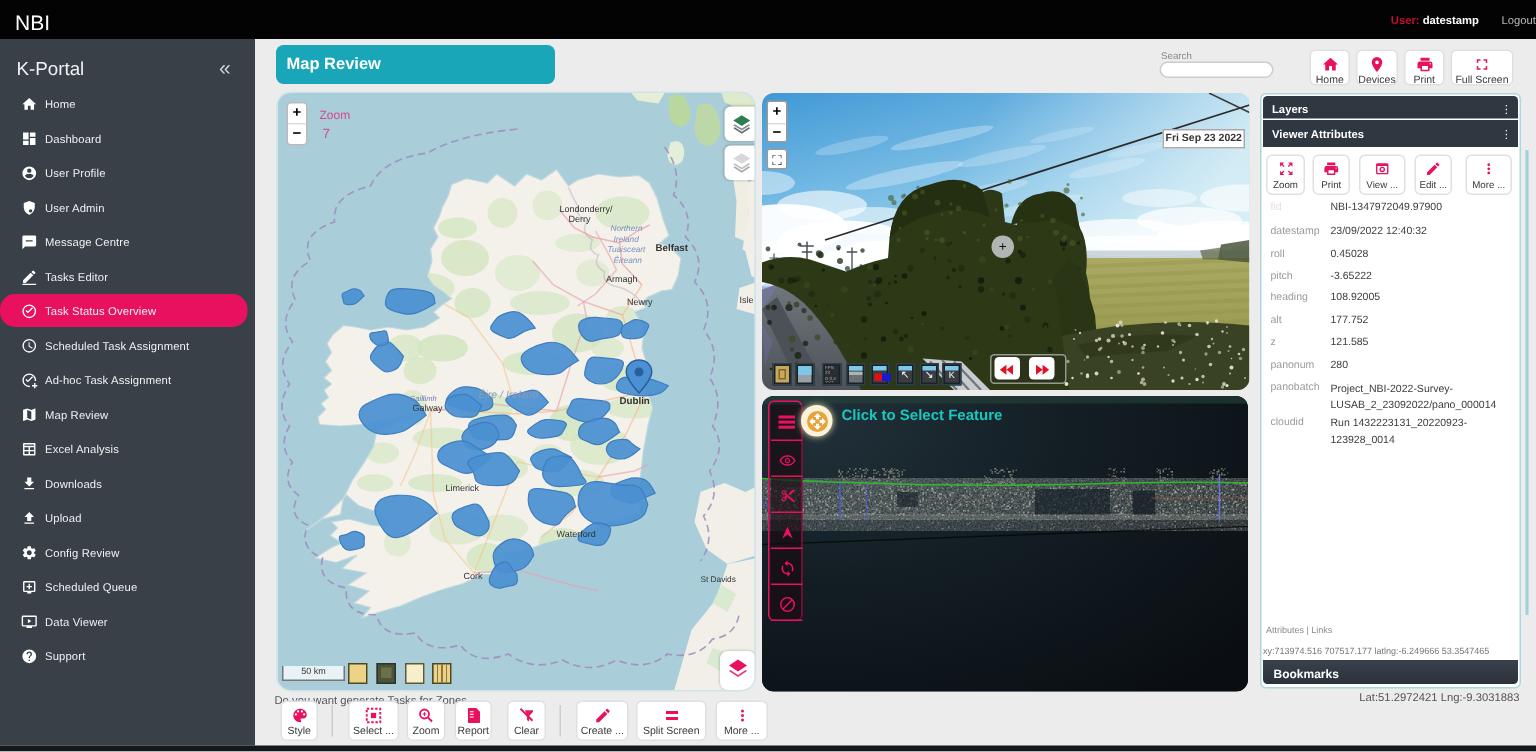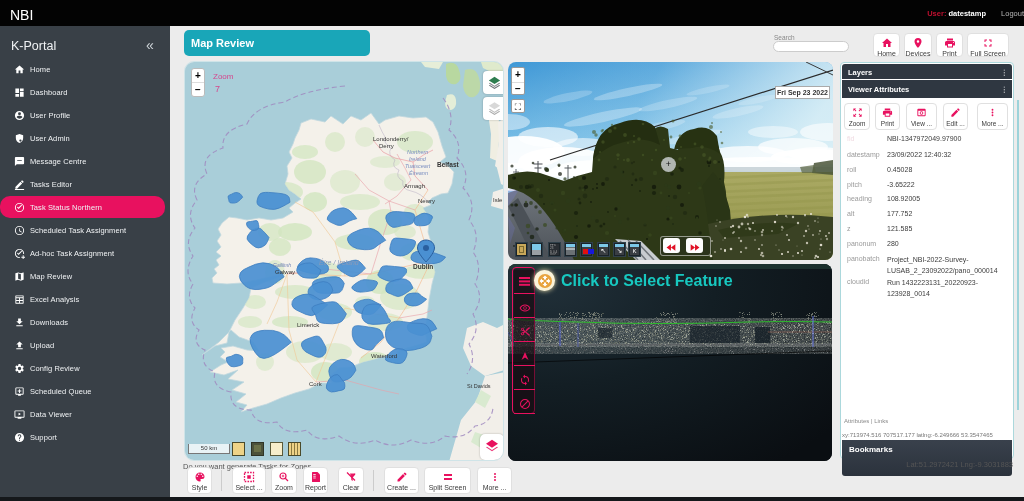--- a/index.html
+++ b/index.html
@@ -77,21 +77,21 @@
       </span>
       <span class="slb">Tasks Editor</span>
     </div>
 <div class="active-pill" style="top:170px"></div>
 <div class="sitem" style="top:176px">
       <span class="sic">
         <svg width="11" height="11" viewBox="0 0 24 24">
           <path d="M12 2a10 10 0 1 0 0 20 10 10 0 0 0 0-20zm0 18a8 8 0 1 1 0-16 8 8 0 0 1 0 16zm-2-5l-3.5-3.5 1.4-1.4L10 12.2l6.1-6.1 1.4 1.4L10 15z" fill="#fff"></path>
         </svg>
       </span>
-      <span class="slb">Task Status Northern</span>
+      <span class="slb">Task Status Overview</span>
     </div>
 <div class="sitem" style="top:199px">
       <span class="sic">
         <svg width="11" height="11" viewBox="0 0 24 24">
           <path d="M12 2a10 10 0 1 0 0 20 10 10 0 0 0 0-20zm0 18a8 8 0 1 1 0-16 8 8 0 0 1 0 16zm.5-13H11v6l5.2 3.2.8-1.3-4.5-2.7V7z" fill="#fff"></path>
         </svg>
       </span>
       <span class="slb">Scheduled Task Assignment</span>
     </div>
 <div class="sitem" style="top:222px">
@@ -2952,21 +2952,21 @@
 <div class="pc-cell" style="top:120.0px">
         <div style="position:absolute;left:4.5px;top:6px"><svg width="12" height="12" viewBox="0 0 24 24">
             <path d="M12 2a10 10 0 1 0 0 20 10 10 0 0 0 0-20zm-8 10c0-4.42 3.58-8 8-8 1.85 0 3.55.63 4.9 1.69L5.69 16.9A7.9 7.9 0 0 1 4 12zm8 8c-1.85 0-3.55-.63-4.9-1.69L18.31 7.1A7.9 7.9 0 0 1 20 12c0 4.42-3.58 8-8 8z" fill="#e8115f"></path>
           </svg></div>
       </div>
     </div>
 <div class="abs" style="left:26px;top:6px;width:21px;height:21px;border-radius:50%;background:#faf3da;box-shadow:0 0 5px rgba(250,235,180,0.95)"></div>
 <div class="abs" style="left:29.5px;top:9.5px;width:14px;height:14px;border-radius:50%;background:#e8a33d"><svg width="12" height="12" viewBox="0 0 24 24" style="margin:1px">
         <path d="M10 9h4V6h3l-5-5-5 5h3v3zm-1 1H6V7l-5 5 5 5v-3h3v-4zm14 2l-5-5v3h-3v4h3v3l5-5zm-9 3h-4v3H7l5 5 5-5h-3v-3z" fill="#fff"></path>
       </svg></div>
-<div class="abs" style="left:53px;top:8px;color:#17c8c0;font-size:16px;font-weight:bold">Click to Select Feature</div>
+<div class="abs" style="left:53px;top:8px;color:#17c8c0;font-size:10px;font-weight:bold">Click to Select Feature</div>
 </div>
 
 <div class="abs" style="left:840px;top:62px;width:174px;height:397px;background:#fff;border:1px solid #abd8dc;border-radius:4px">
 <div class="dark-h" style="top:1px;height:15px;border-radius:3px 3px 0 0">
       <span style="position:absolute;left:6px;top:4px">Layers</span>
       <span style="position:absolute;right:4px;top:4px;font-weight:normal">⋮</span>
     </div>
 <div class="dark-h" style="top:17px;height:18px">
       <span style="position:absolute;left:6px;top:5px">Viewer Attributes</span>
       <span style="position:absolute;right:4px;top:5px;font-weight:normal">⋮</span>
@@ -3016,21 +3016,21 @@
 <div style="position:absolute;left:6px;top:162px;color:#9a9a9a;font-size:7px">z</div>
     <div style="position:absolute;left:46px;top:162px;color:#3c3c3c;font-size:7px">121.585</div>
 <div style="position:absolute;left:6px;top:177px;color:#9a9a9a;font-size:7px">panonum</div>
     <div style="position:absolute;left:46px;top:177px;color:#3c3c3c;font-size:7px">280</div>
 <div style="position:absolute;left:6px;top:192px;color:#9a9a9a;font-size:7px">panobatch</div>
     <div style="position:absolute;left:46px;top:192px;color:#3c3c3c;font-size:7px;width:122px;line-height:10.5px">Project_NBI-2022-Survey-LUSAB_2_23092022/pano_000014</div>
 <div style="position:absolute;left:6px;top:215px;color:#9a9a9a;font-size:7px">cloudid</div>
     <div style="position:absolute;left:46px;top:215px;color:#3c3c3c;font-size:7px;width:122px;line-height:10.5px">Run 1432223131_20220923-123928_0014</div>
 <div style="position:absolute;left:3px;top:355px;color:#8a8a8a;font-size:6px">Attributes | Links</div>
 <div style="position:absolute;left:1px;top:369px;color:#777;font-size:6px;white-space:nowrap">xy:713974.516 707517.177 latlng:-6.249666 53.3547465</div>
-<div class="dark-h" style="top:377px;height:36px;background:linear-gradient(#39414c,#2b323c);border-radius:0 0 3px 3px">
+<div class="dark-h" style="top:377px;height:16px;background:linear-gradient(#39414c,#2b323c);border-radius:0 0 3px 3px">
       <span style="position:absolute;left:7px;top:5px;font-size:8px">Bookmarks</span>
     </div>
 </div>
 
 <div class="abs" style="left:183px;top:462px;font-size:7.5px;color:#555">Do you want generate Tasks for Zones</div>
 <div class="card" style="left:187px;top:467px;width:25px;height:27px">
     <div class="cic"><svg width="12" height="12" viewBox="0 0 24 24">
         <path d="M12 3a9 9 0 0 0 0 18c.83 0 1.5-.67 1.5-1.5 0-.39-.15-.74-.39-1.01-.23-.26-.38-.61-.38-.99 0-.83.67-1.5 1.5-1.5H16a5 5 0 0 0 5-5c0-4.42-4.03-8-9-8zm-5.5 9a1.5 1.5 0 1 1 0-3 1.5 1.5 0 0 1 0 3zm3-4a1.5 1.5 0 1 1 0-3 1.5 1.5 0 0 1 0 3zm5 0a1.5 1.5 0 1 1 0-3 1.5 1.5 0 0 1 0 3zm3 4a1.5 1.5 0 1 1 0-3 1.5 1.5 0 0 1 0 3z" fill="#e8115f"></path>
       </svg></div>
     <div class="clb" style="font-size:7px">Style</div>

